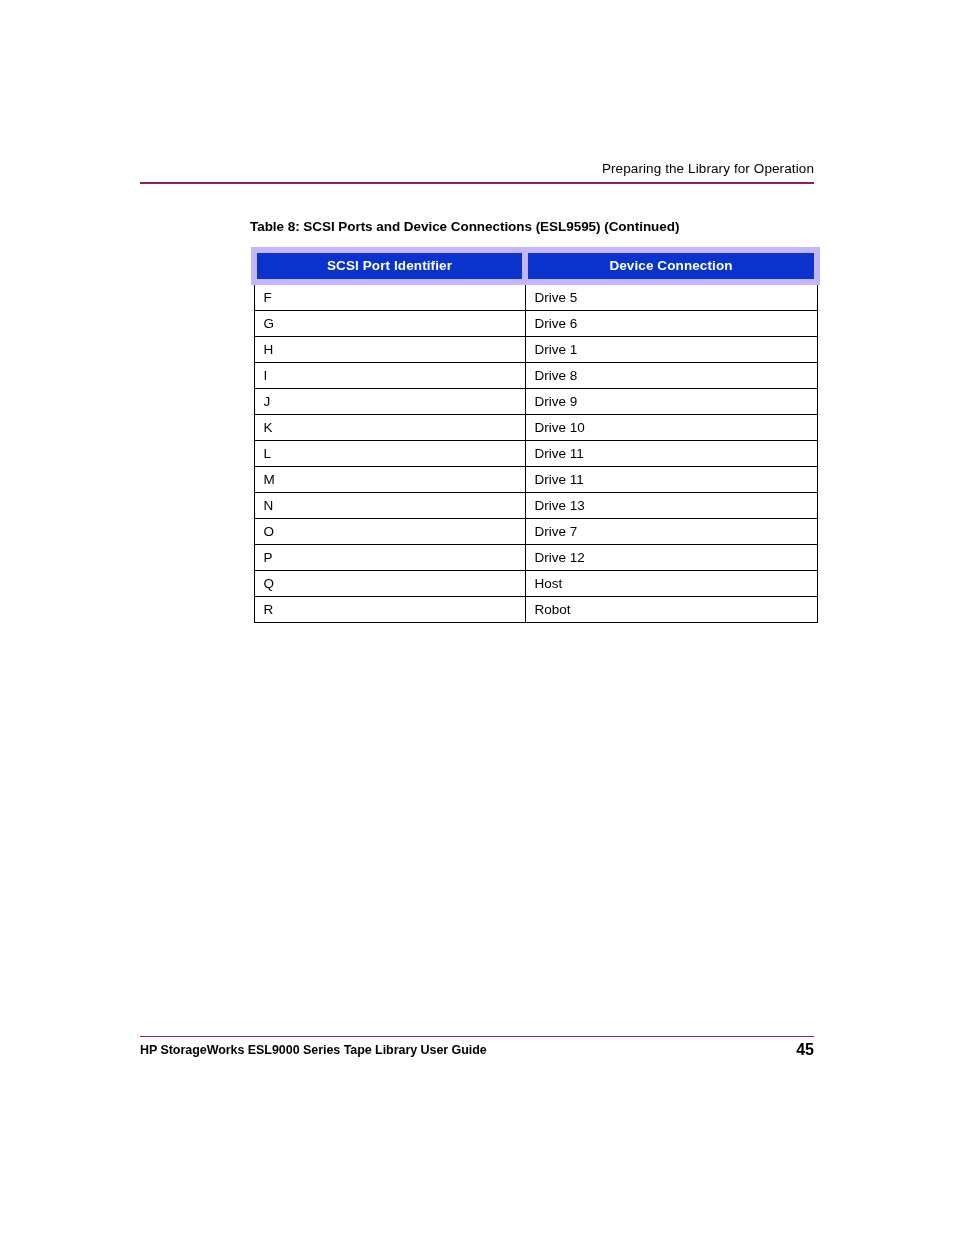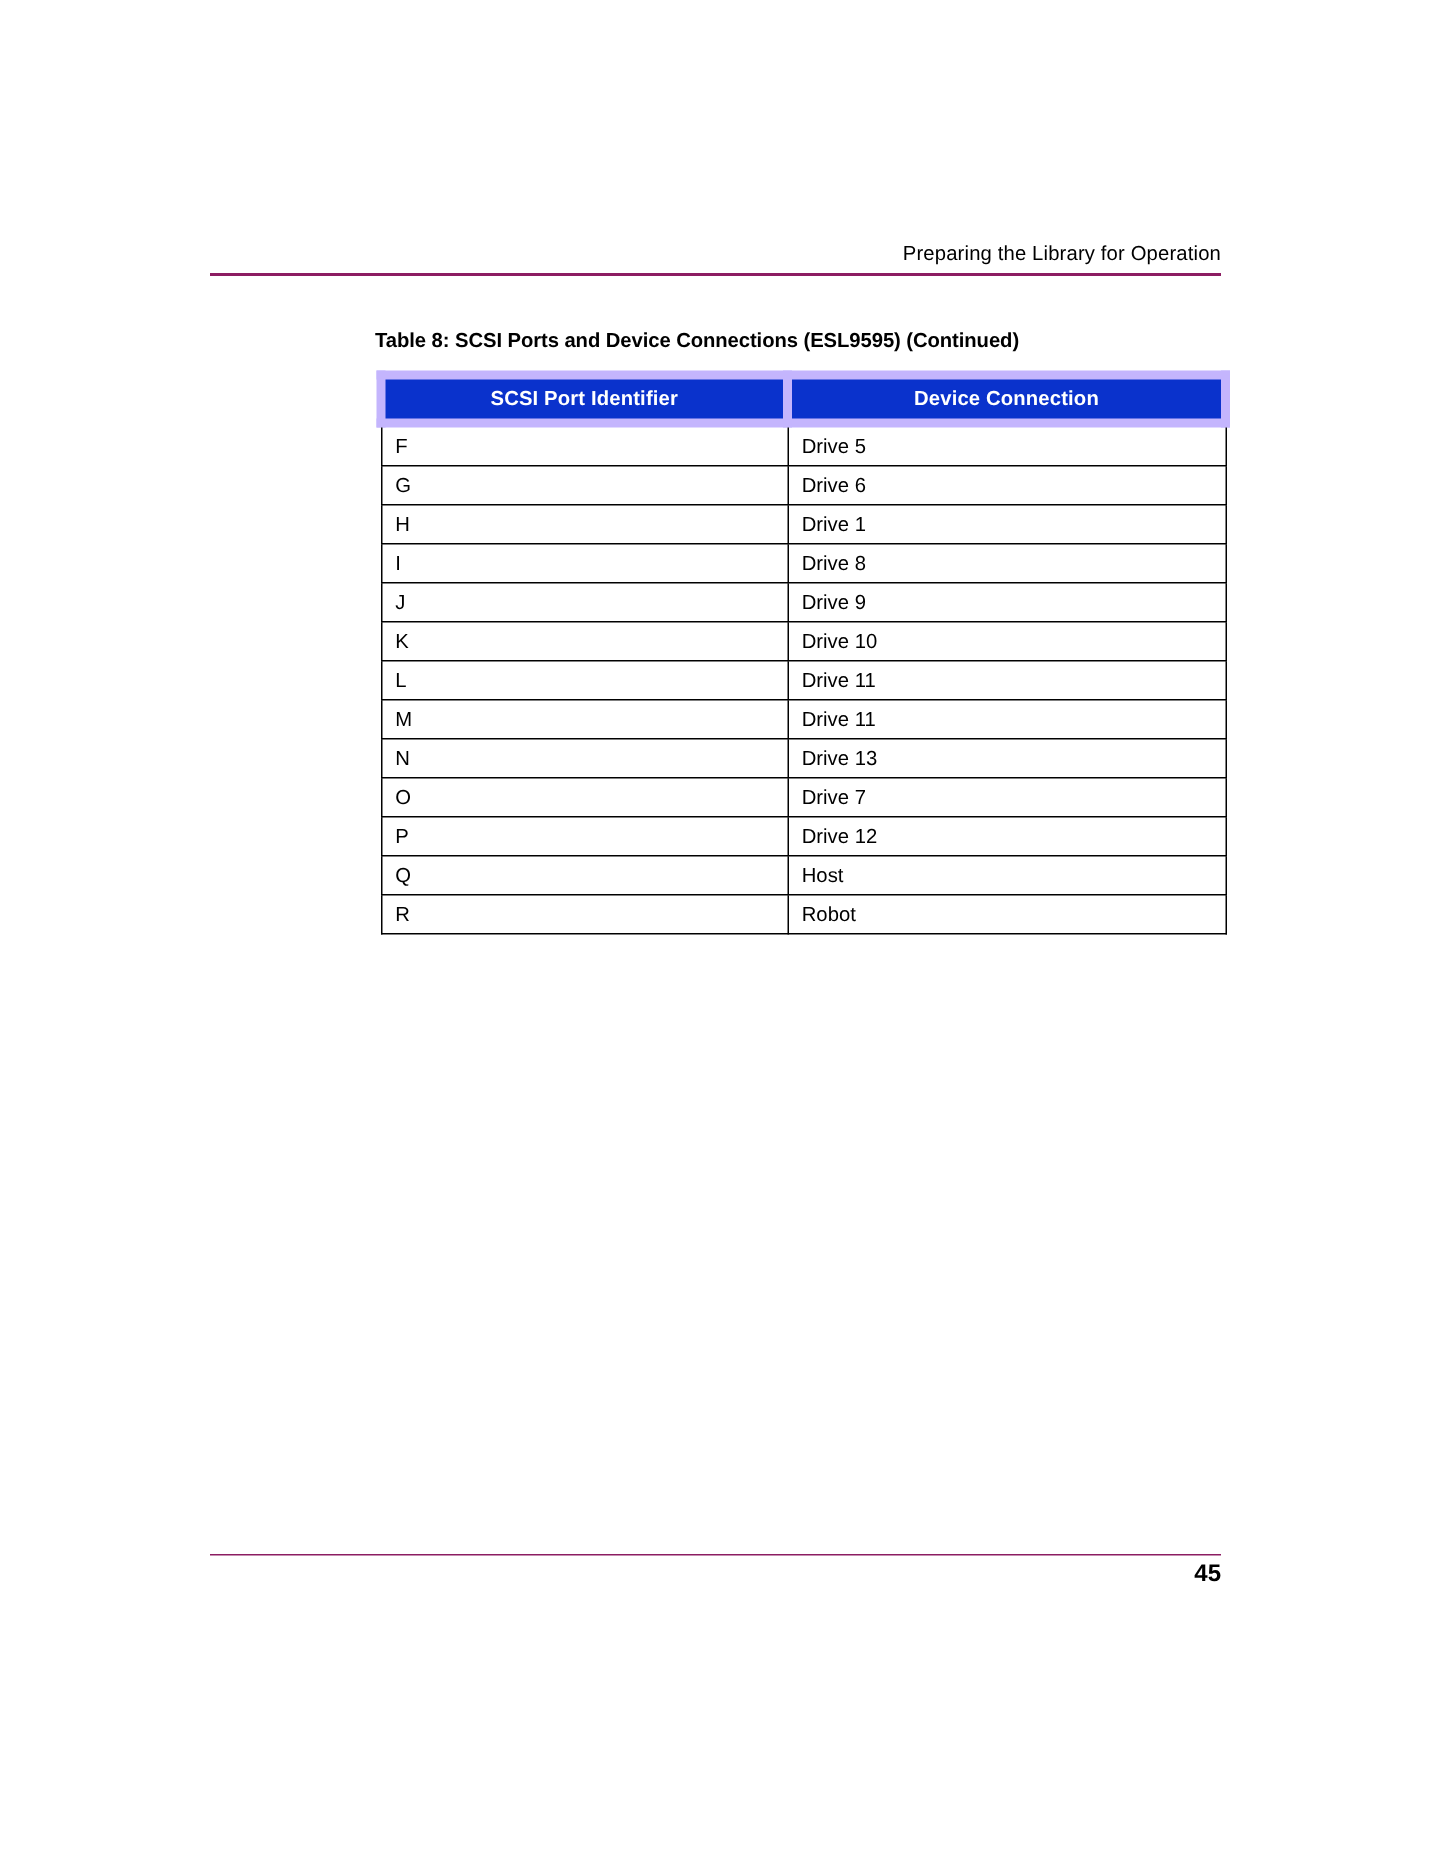--- a/index.html
+++ b/index.html
@@ -208,15 +208,16 @@
           <td class="cell-device">Host</td>
         </tr>
         <tr>
           <td class="cell-port">R</td>
           <td class="cell-device">Robot</td>
         </tr>
       </tbody>
   </table>
 
   <div class="footer-rule"></div>
+  <div class="footer-title">HP StorageWorks ESL9000 Series Tape Library User Guide</div>
   <div class="footer-page-number">45</div>
 
 </div>
 
 </body></html>

